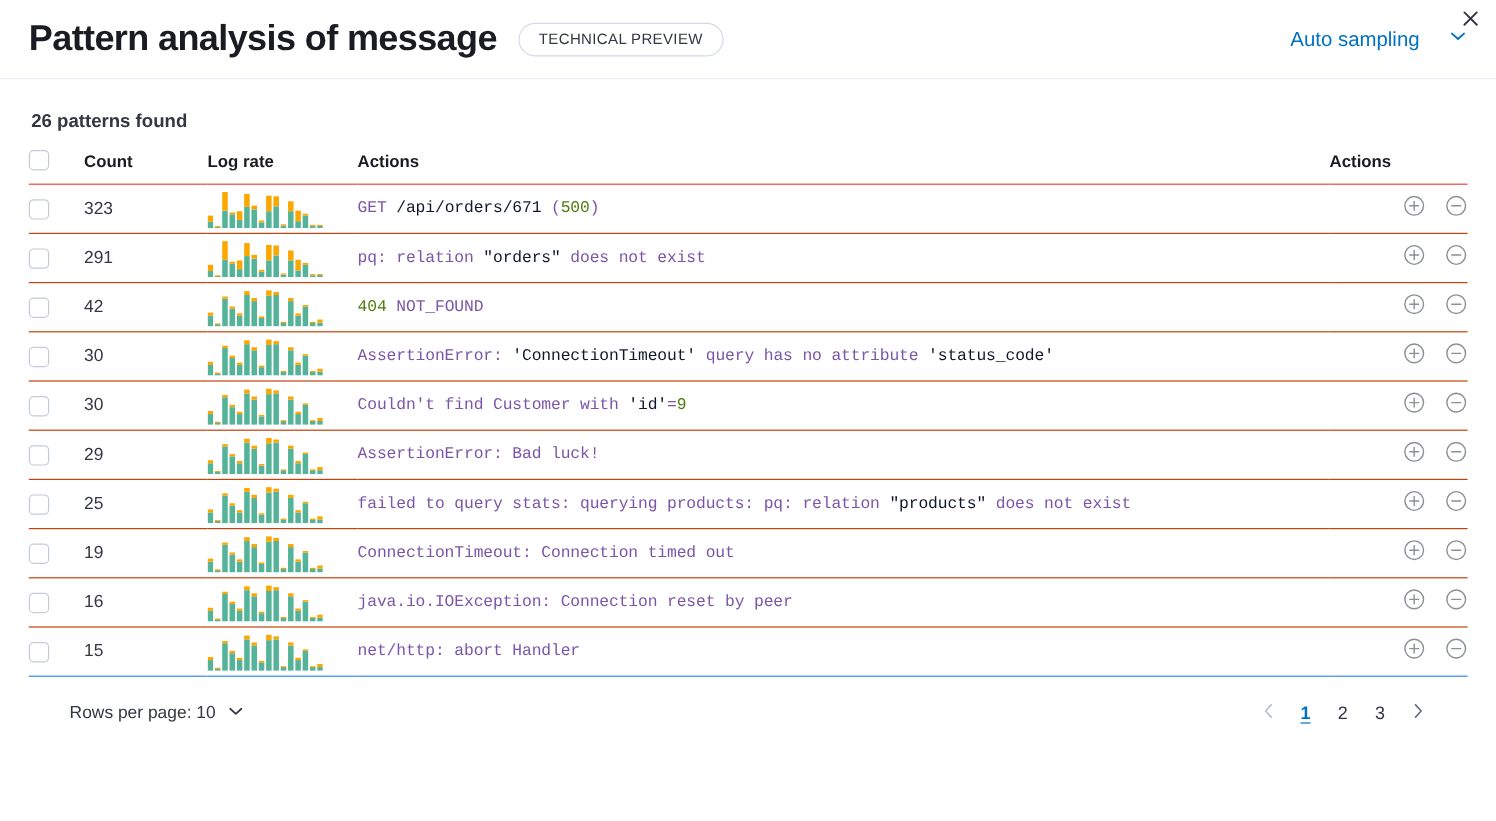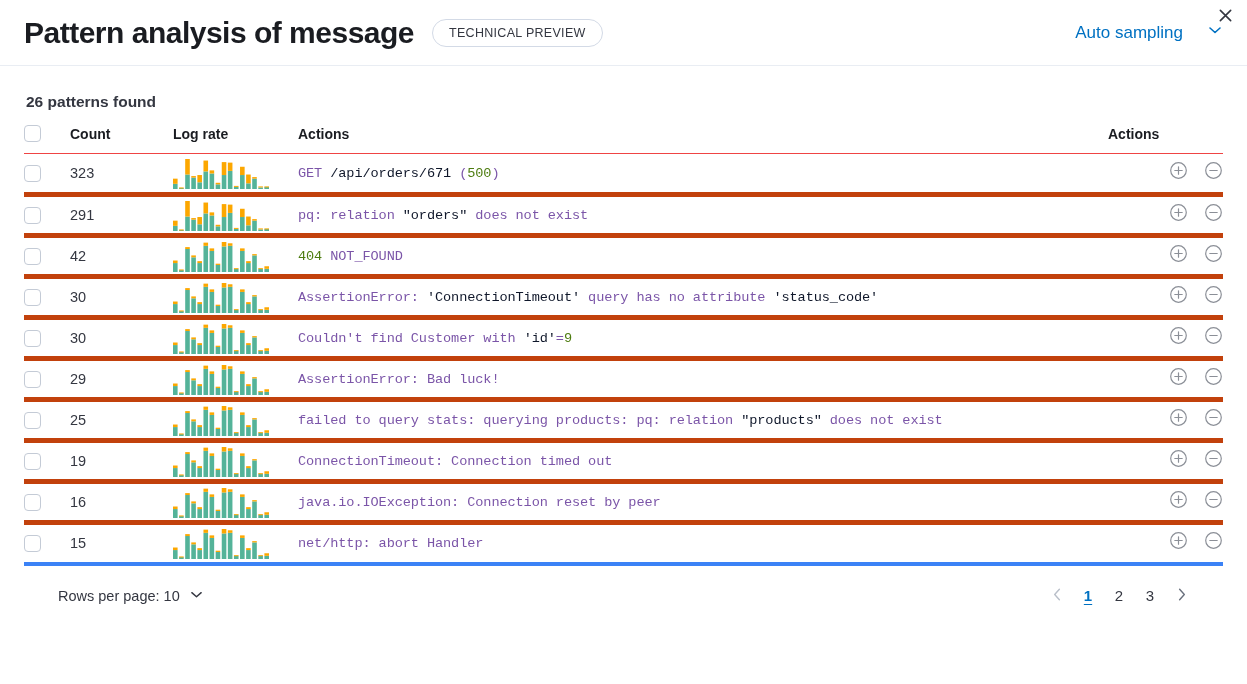--- a/index.html
+++ b/index.html
@@ -98,26 +98,26 @@
   }
   col.c-check { width: 46px; }
   col.c-count { width: 103px; }
   col.c-rate  { width: 125px; }
   col.c-ex    { width: auto; }
   col.c-act   { width: 115px; }
 
   th.th-actions { text-align: right; padding-right: 13px; margin-left: 37px; }
 
   table.patterns tbody td {
-    border-bottom: 5px solid #c2410c;
+    border-bottom: 1px solid #c2410c;
     padding: 0;
     height: 41px;
     vertical-align: middle;
   }
-  tbody tr:last-child td { border-bottom: 4px solid #3b82f6; margin-top: 32px; }
+  tbody tr:last-child td { border-bottom: 1px solid #3b82f6; margin-top: 32px; }
 
   .cb {
     width: 17px; height: 17px;
     border: 1px solid #c4cbd6;
     border-radius: 4px;
     background: #fff;
     display: block;
     cursor: pointer;
     padding: 0;
   }

